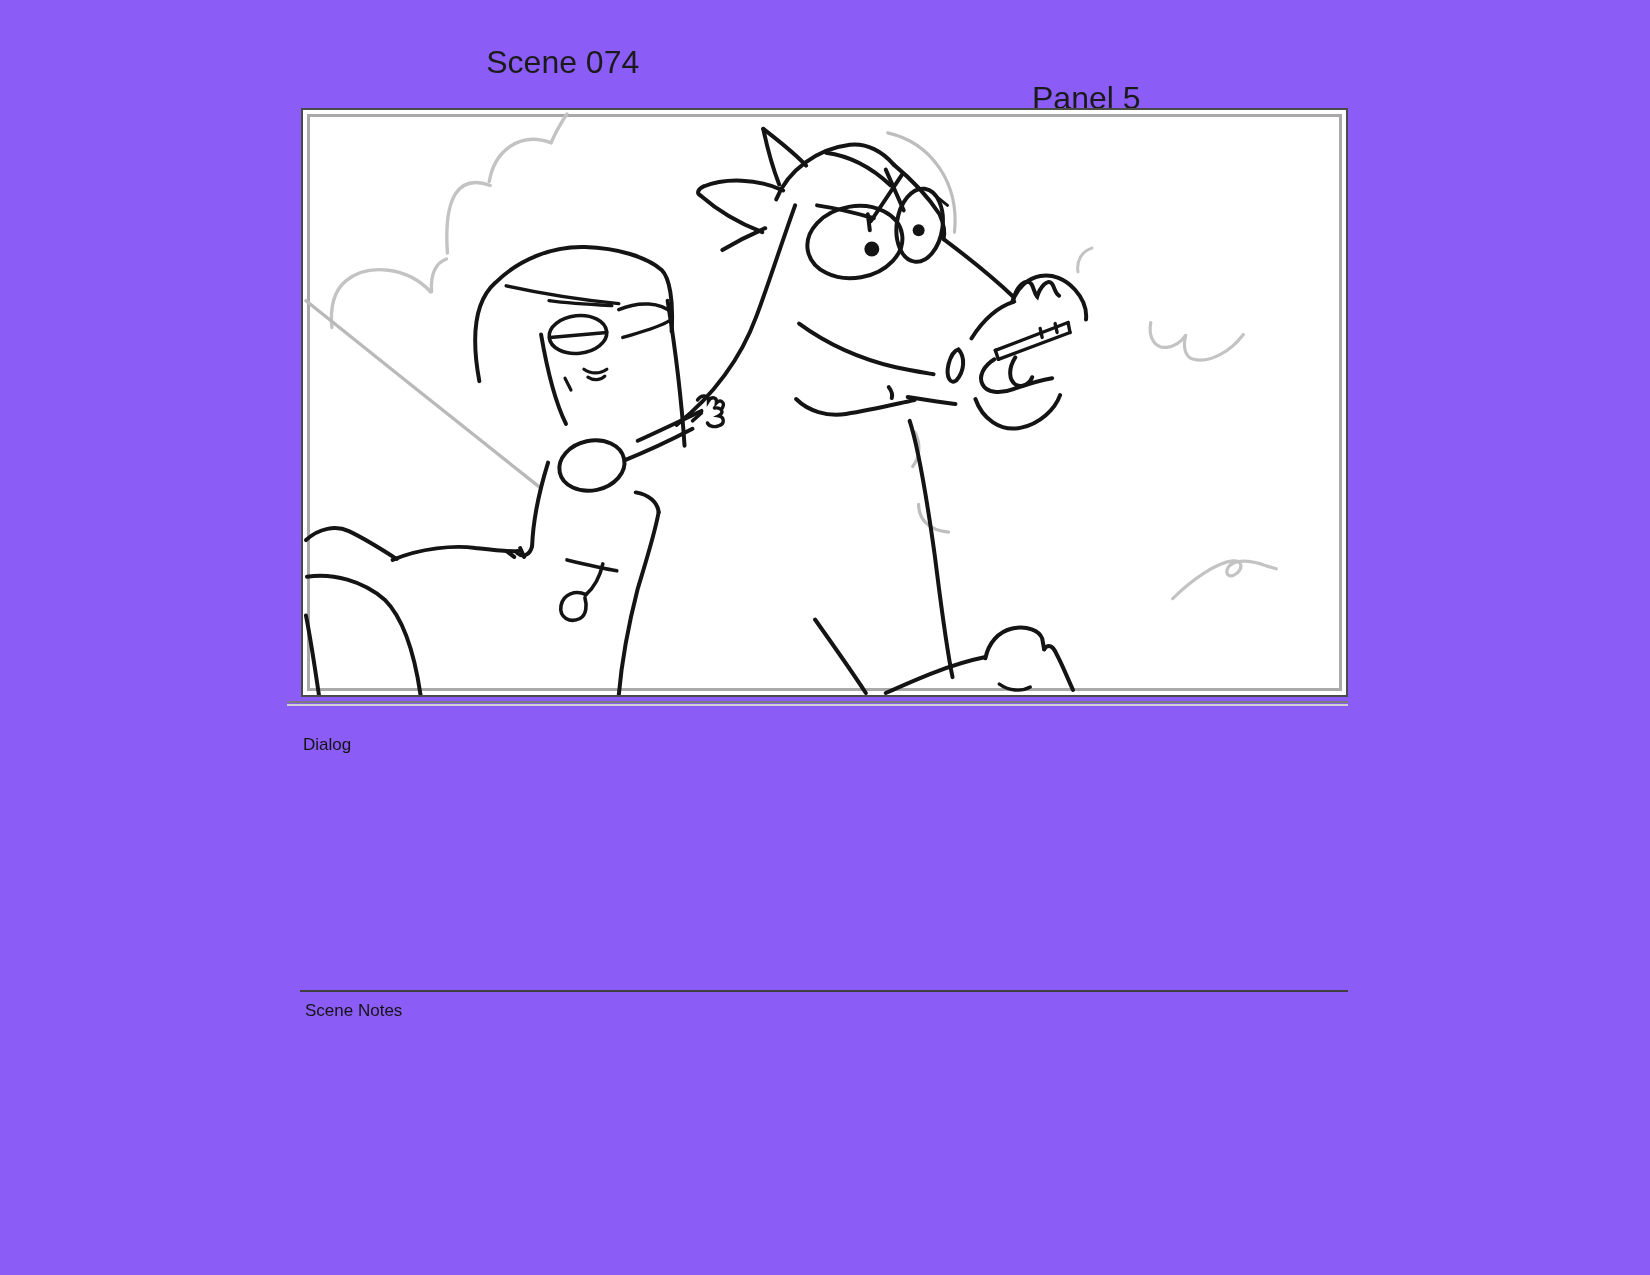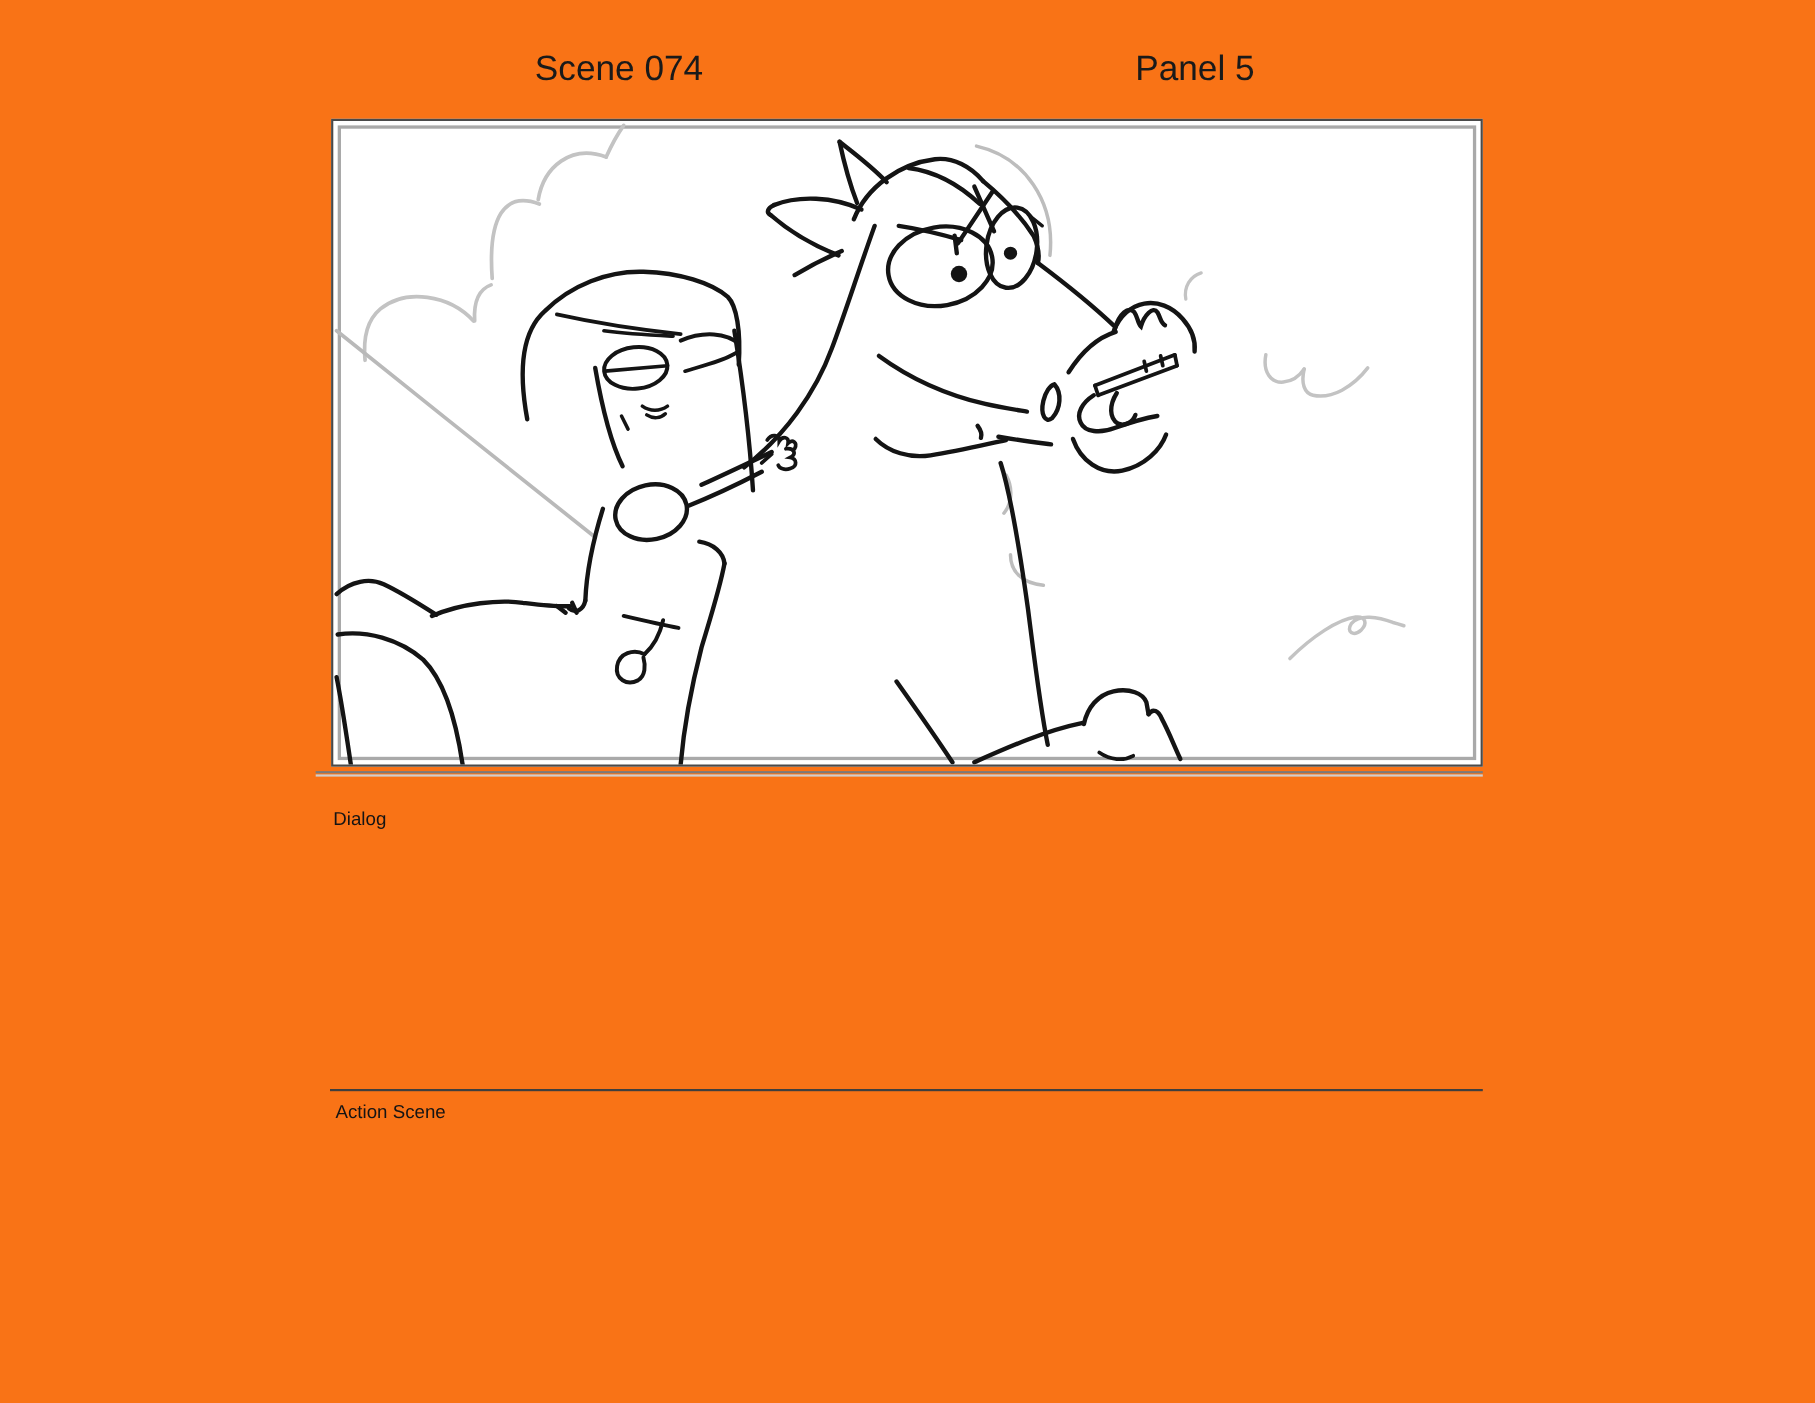--- a/index.html
+++ b/index.html
@@ -1,31 +1,31 @@
 <!DOCTYPE html>
 <html><head>
 <meta charset="utf-8">
 <style>
   html,body{margin:0;padding:0;background:#ffffff;}
   .page{
     position:relative;
     width:1650px;height:1275px;
-    background:#f97316;
+    background:#8b5cf6;
     font-family:"Liberation Sans",sans-serif;
     overflow:hidden;
   }
   .titles{
     position:absolute;left:301px;top:44px;width:1047px;height:40px;
   }
   .title{
     position:absolute;top:0;transform:translateX(-50%);
     font-size:32px;color:#1a1a1a;letter-spacing:0;white-space:nowrap;
   }
   .title.scene{left:25%;}
-  .title.panel{left:75%;}
+  .title.panel{left:75%;margin-top:36px;}
   .panel-frame{
     position:absolute;left:301px;top:108px;width:1047px;height:589px;
     border:2px solid #4a4a4a;box-sizing:border-box;background:#ffffff;
   }
   .panel-frame-inner{
     position:absolute;left:4px;top:4px;right:4px;bottom:4px;
     border:3px solid #a9a9a9;
   }
   .sketch-svg{
     position:absolute;left:0;top:0;width:100%;height:100%;
@@ -203,15 +203,15 @@
         </g>
       </g>
     </svg>
   </div>
 
   <div class="dialog-sep-dark"></div>
   <div class="dialog-sep-light"></div>
   <div class="dialog-label">Dialog</div>
 
   <div class="action-line"></div>
-  <div class="action-label">Action Scene</div>
+  <div class="action-label">Scene Notes</div>
 
 </div>
 
 </body></html>

